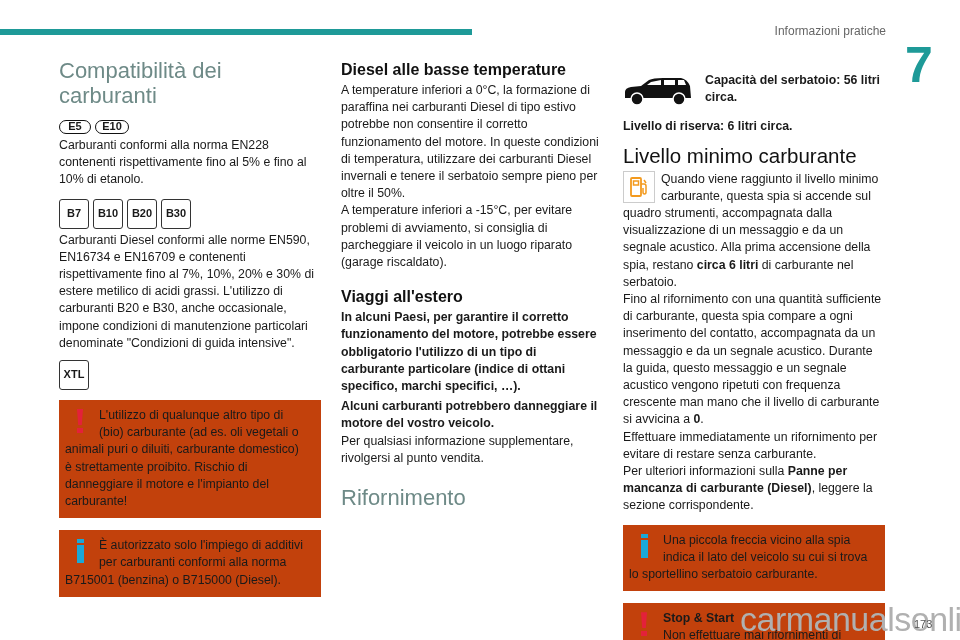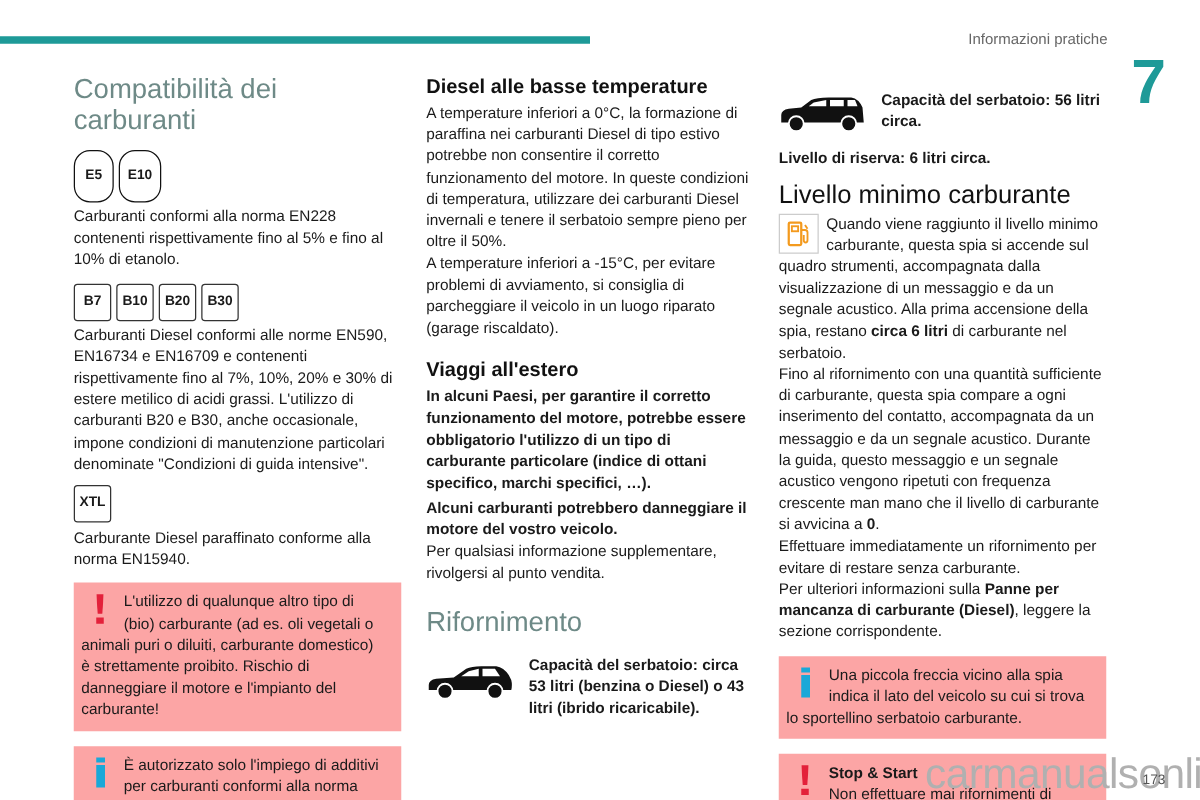--- a/index.html
+++ b/index.html
@@ -13,26 +13,26 @@
   .col { position: absolute; top: 58px; width: 262px; font-size: 12.3px; line-height: 17.2px; }
   .col1 { left: 59px; }
   .col2 { left: 341px; }
   .col3 { left: 623px; }
 
   .h-light { font-size: 22px; color: #6e8a87; font-weight: normal; line-height: 25px; }
   .h-bold { font-size: 16px; font-weight: bold; line-height: 24px; color: #111; }
   .h-bold2 { font-size: 20.5px; font-weight: normal; color: #111; line-height: 24px; }
 
   .badges { display: flex; gap: 4px; margin: 10px 0 3px 0; }
-  .badge-circle { width: 32px; height: 42px; border: 1.5px solid #111; border-radius: 13px; display: flex; align-items: center; justify-content: center; font-weight: bold; font-size: 11px; }
+  .badge-circle { width: 32px; height: 14px; border: 1.5px solid #111; border-radius: 13px; display: flex; align-items: center; justify-content: center; font-weight: bold; font-size: 11px; }
   .badge-circle.wide { width: 34px; }
   .badge-square { width: 30px; height: 30px; border: 1.5px solid #333; border-radius: 3px; display: flex; align-items: center; justify-content: center; font-weight: bold; font-size: 11px; text-align: right; }
   p { margin: 0; }
 
-  .note { background: #fca5a5; padding: 7px 14px 8px 6px; margin-top: 8px; position: relative; }
+  .note { background: #c2410c; padding: 7px 14px 8px 6px; margin-top: 8px; position: relative; }
   .note .ico { float: left; width: 22px; height: 30px; position: relative; margin-right: 6px; margin-left: 6px; }
   .ico-warn::before { content: ""; position: absolute; left: 6px; top: 2px; width: 6px; height: 16px; background: #e3213a; clip-path: polygon(0 0, 100% 0, 80% 100%, 20% 100%); }
   .ico-warn::after { content: ""; position: absolute; left: 6px; top: 21px; width: 6px; height: 5px; background: #e3213a; }
   .ico-info::before { content: ""; position: absolute; left: 6px; top: 2px; width: 7px; height: 4px; background: #1aa8d8; }
   .ico-info::after { content: ""; position: absolute; left: 6px; top: 8px; width: 7px; height: 18px; background: #1aa8d8; }
 
   .car-row { display: flex; align-items: flex-start; margin-top: 10px; }
   .car { width: 70px; height: 30px; margin-right: 12px; flex-shrink: 0; margin-top: 6px; }
   .bold { font-weight: bold; }
   .fuel-ico { float: left; width: 32px; height: 32px; border: 1px solid #ccc; margin: 0 6px 2px 0; display: flex; align-items: center; justify-content: center; }
@@ -57,50 +57,39 @@
   <div class="badges">
     <div class="badge-square">B7</div>
     <div class="badge-square">B10</div>
     <div class="badge-square">B20</div>
     <div class="badge-square">B30</div>
   </div>
   <p>Carburanti Diesel conformi alle norme EN590, EN16734 e EN16709 e contenenti rispettivamente fino al 7%, 10%, 20% e 30% di estere metilico di acidi grassi. L'utilizzo di carburanti B20 e B30, anche occasionale, impone condizioni di manutenzione particolari denominate "Condizioni di guida intensive".</p>
   <div class="badges" style="margin-top:8px">
     <div class="badge-square">XTL</div>
   </div>
-  <p style="margin-top:4px">Carburante Diesel paraffinato conforme alla norma EN15940.</p>
   <div class="note" style="margin-top:10px">
     <span class="ico ico-warn"></span>
     <span>L'utilizzo di qualunque altro tipo di (bio) carburante (ad es. oli vegetali o animali puri o diluiti, carburante domestico) è strettamente proibito. Rischio di danneggiare il motore e l'impianto del carburante!</span>
   </div>
   <div class="note" style="margin-top:12px">
     <span class="ico ico-info"></span>
     <span>È autorizzato solo l'impiego di additivi per carburanti conformi alla norma B715001 (benzina) o B715000 (Diesel).</span>
   </div>
 </div>
 
 <div class="col col2">
   <h2 class="h-bold">Diesel alle basse temperature</h2>
   <p>A temperature inferiori a 0°C, la formazione di paraffina nei carburanti Diesel di tipo estivo potrebbe non consentire il corretto funzionamento del motore. In queste condizioni di temperatura, utilizzare dei carburanti Diesel invernali e tenere il serbatoio sempre pieno per oltre il 50%.</p>
   <p>A temperature inferiori a -15°C, per evitare problemi di avviamento, si consiglia di parcheggiare il veicolo in un luogo riparato (garage riscaldato).</p>
   <h2 class="h-bold" style="margin-top:14px">Viaggi all'estero</h2>
   <p class="bold">In alcuni Paesi, per garantire il corretto funzionamento del motore, potrebbe essere obbligatorio l'utilizzo di un tipo di carburante particolare (indice di ottani specifico, marchi specifici, …).</p>
   <p class="bold" style="margin-top:3px">Alcuni carburanti potrebbero danneggiare il motore del vostro veicolo.</p>
   <p>Per qualsiasi informazione supplementare, rivolgersi al punto vendita.</p>
   <h2 class="h-light" style="margin-top:18px">Rifornimento</h2>
-  <div class="car-row" style="margin-top:14px">
-    <svg class="car" viewBox="0 0 70 30">
-      <path d="M2 18 Q2 14 8 13 L22 12 L32 5 Q36 3 44 3 L56 3 Q62 4 66 10 L68 14 Q69 18 68 22 L2 22 Z" fill="#111"></path>
-      <path d="M34 7 L42 5 L42 11 L28 11 Z" fill="#fff"></path>
-      <path d="M45 5 L55 5 L59 11 L45 11 Z" fill="#fff"></path>
-      <circle cx="15" cy="23" r="6" fill="#111" stroke="#fff" stroke-width="1.5"></circle>
-      <circle cx="55" cy="23" r="6" fill="#111" stroke="#fff" stroke-width="1.5"></circle>
-    </svg>
-    <p class="bold">Capacità del serbatoio: circa 53 litri (benzina o Diesel) o 43 litri (ibrido ricaricabile).</p>
-  </div>
 </div>
 
 <div class="col col3" style="top:72px">
   <div class="car-row" style="margin-top:0">
     <svg class="car" viewBox="0 0 70 30" style="margin-top:4px">
       <path d="M2 16 Q2 12 8 11 L18 10 L26 4 Q30 2 40 2 L58 2 Q64 3 67 10 L68 22 L2 22 Z" fill="#111"></path>
       <path d="M28 6 L38 4 L38 9 L24 9 Z" fill="#fff"></path>
       <path d="M41 4 L52 4 L52 9 L41 9 Z" fill="#fff"></path>
       <path d="M55 4 L61 4 L63 9 L55 9 Z" fill="#fff"></path>
       <circle cx="14" cy="23" r="6" fill="#111" stroke="#fff" stroke-width="1.5"></circle>

